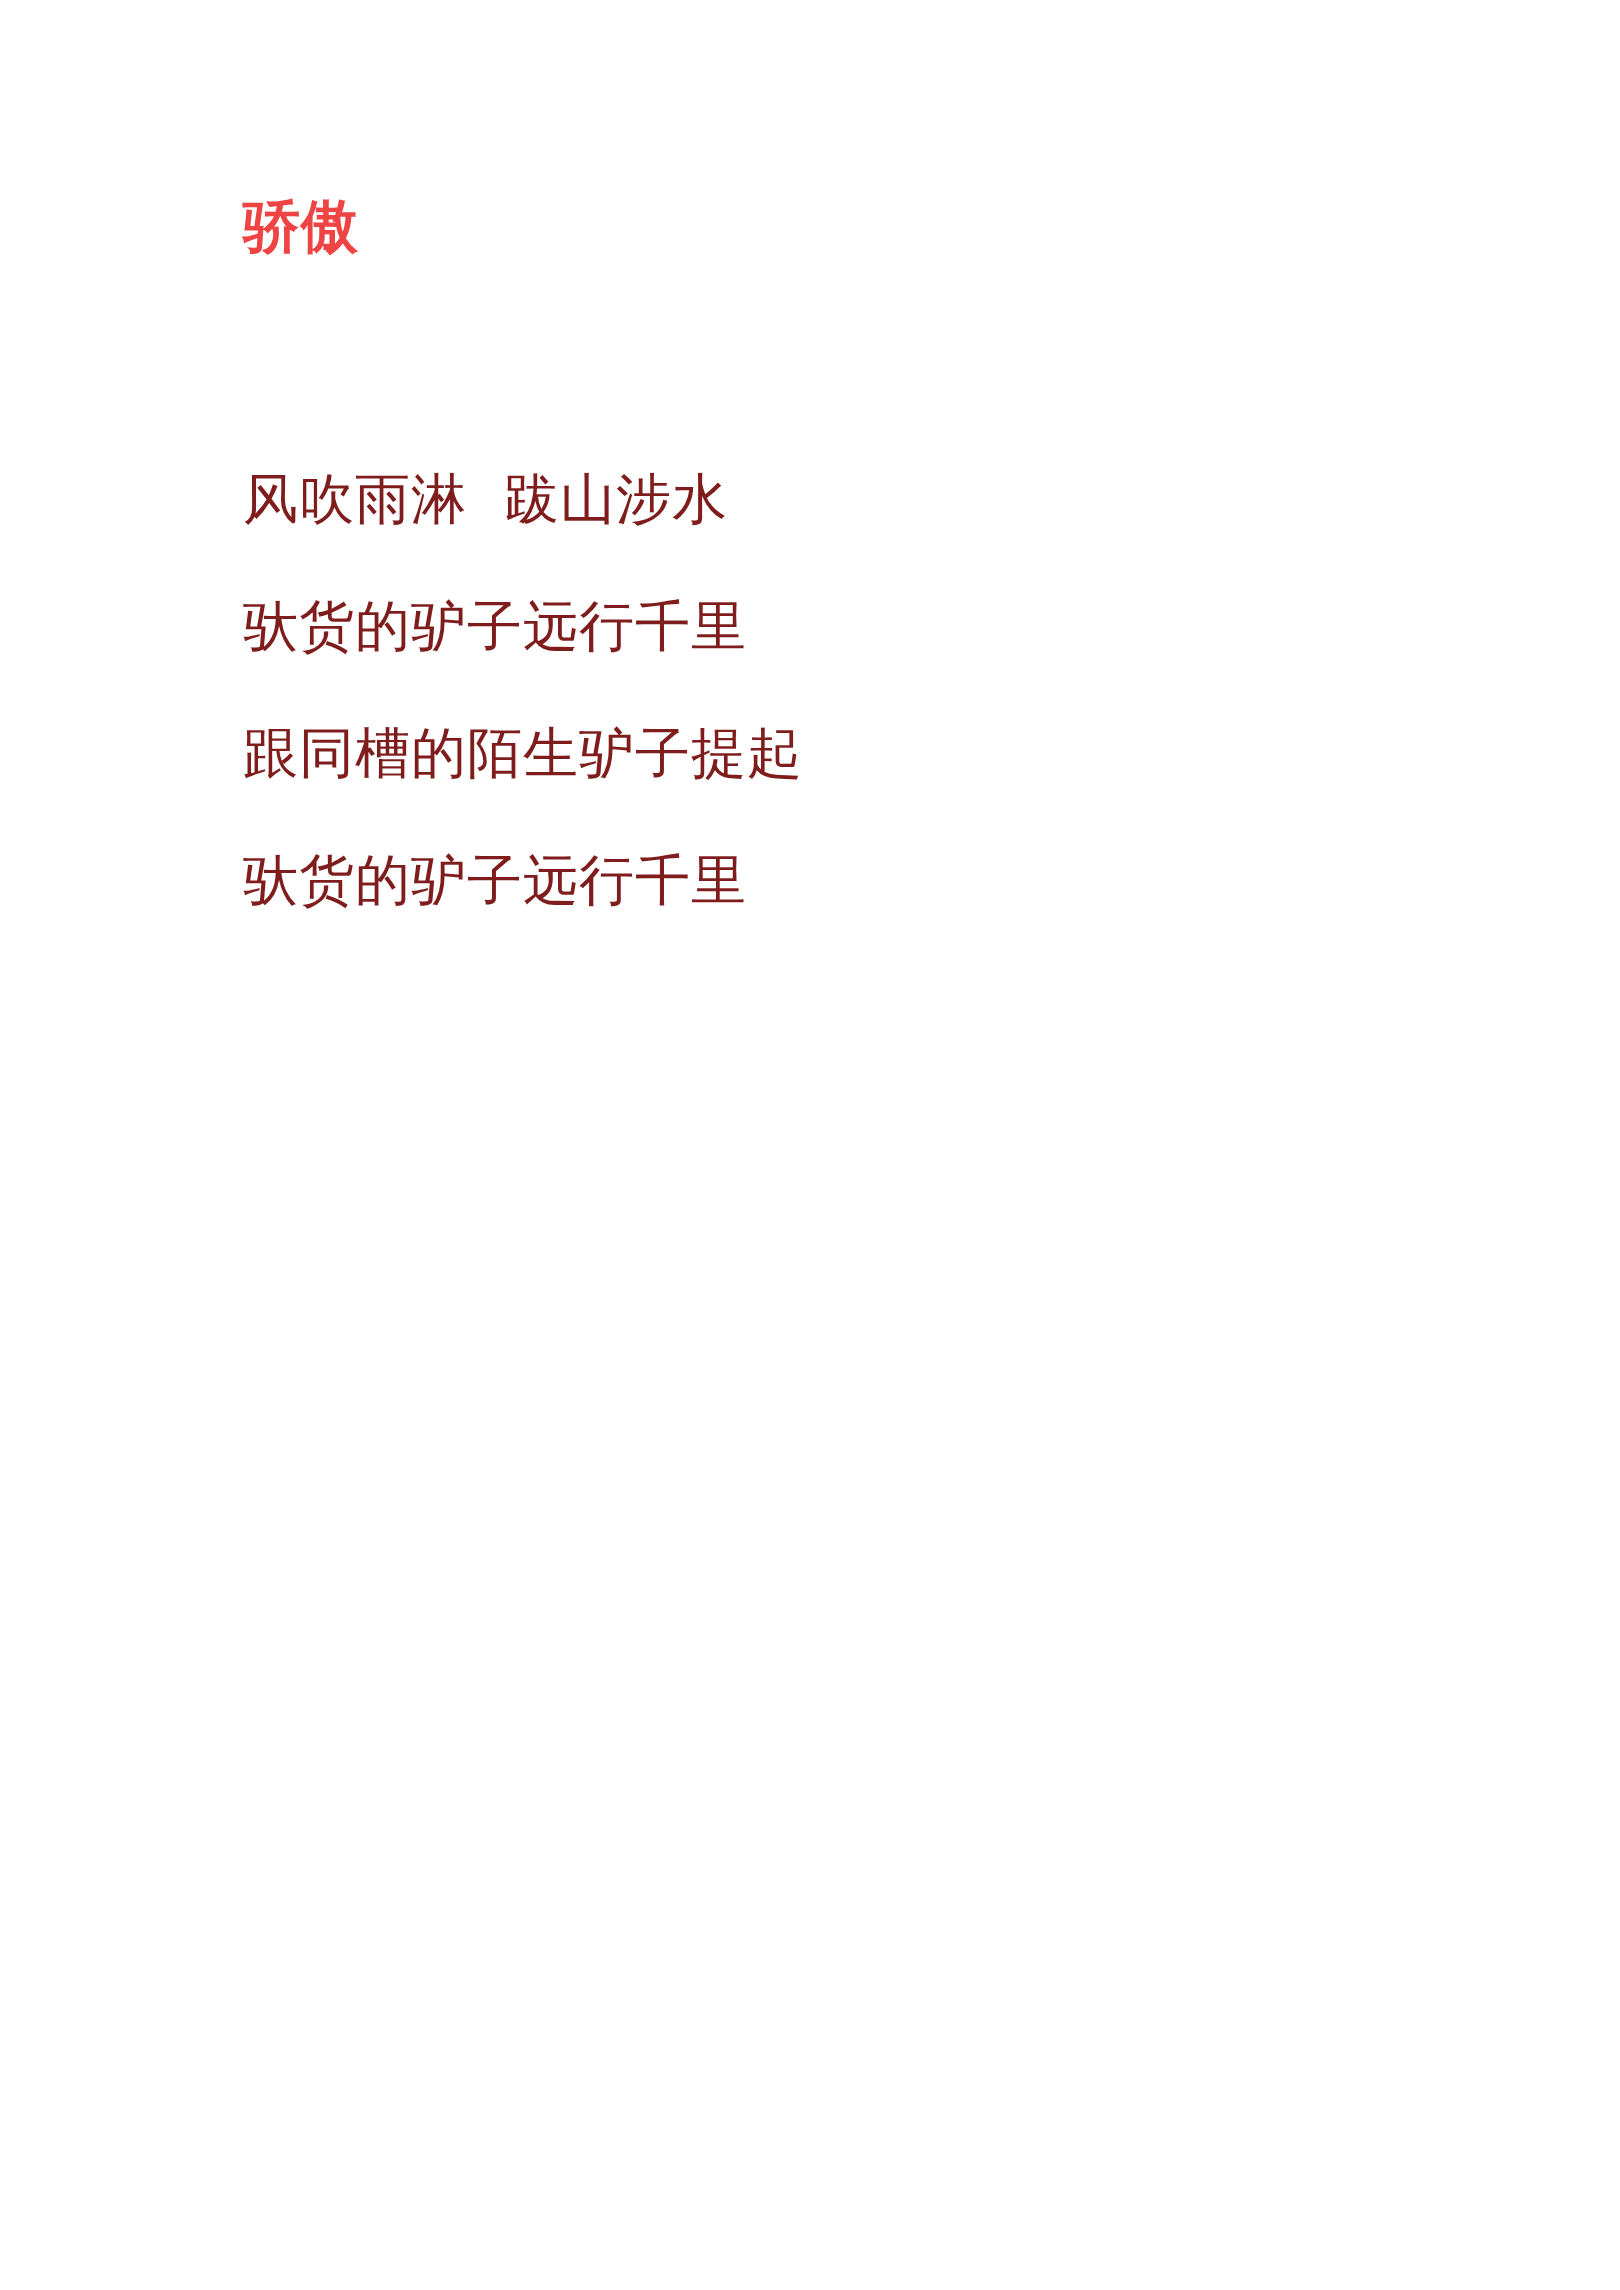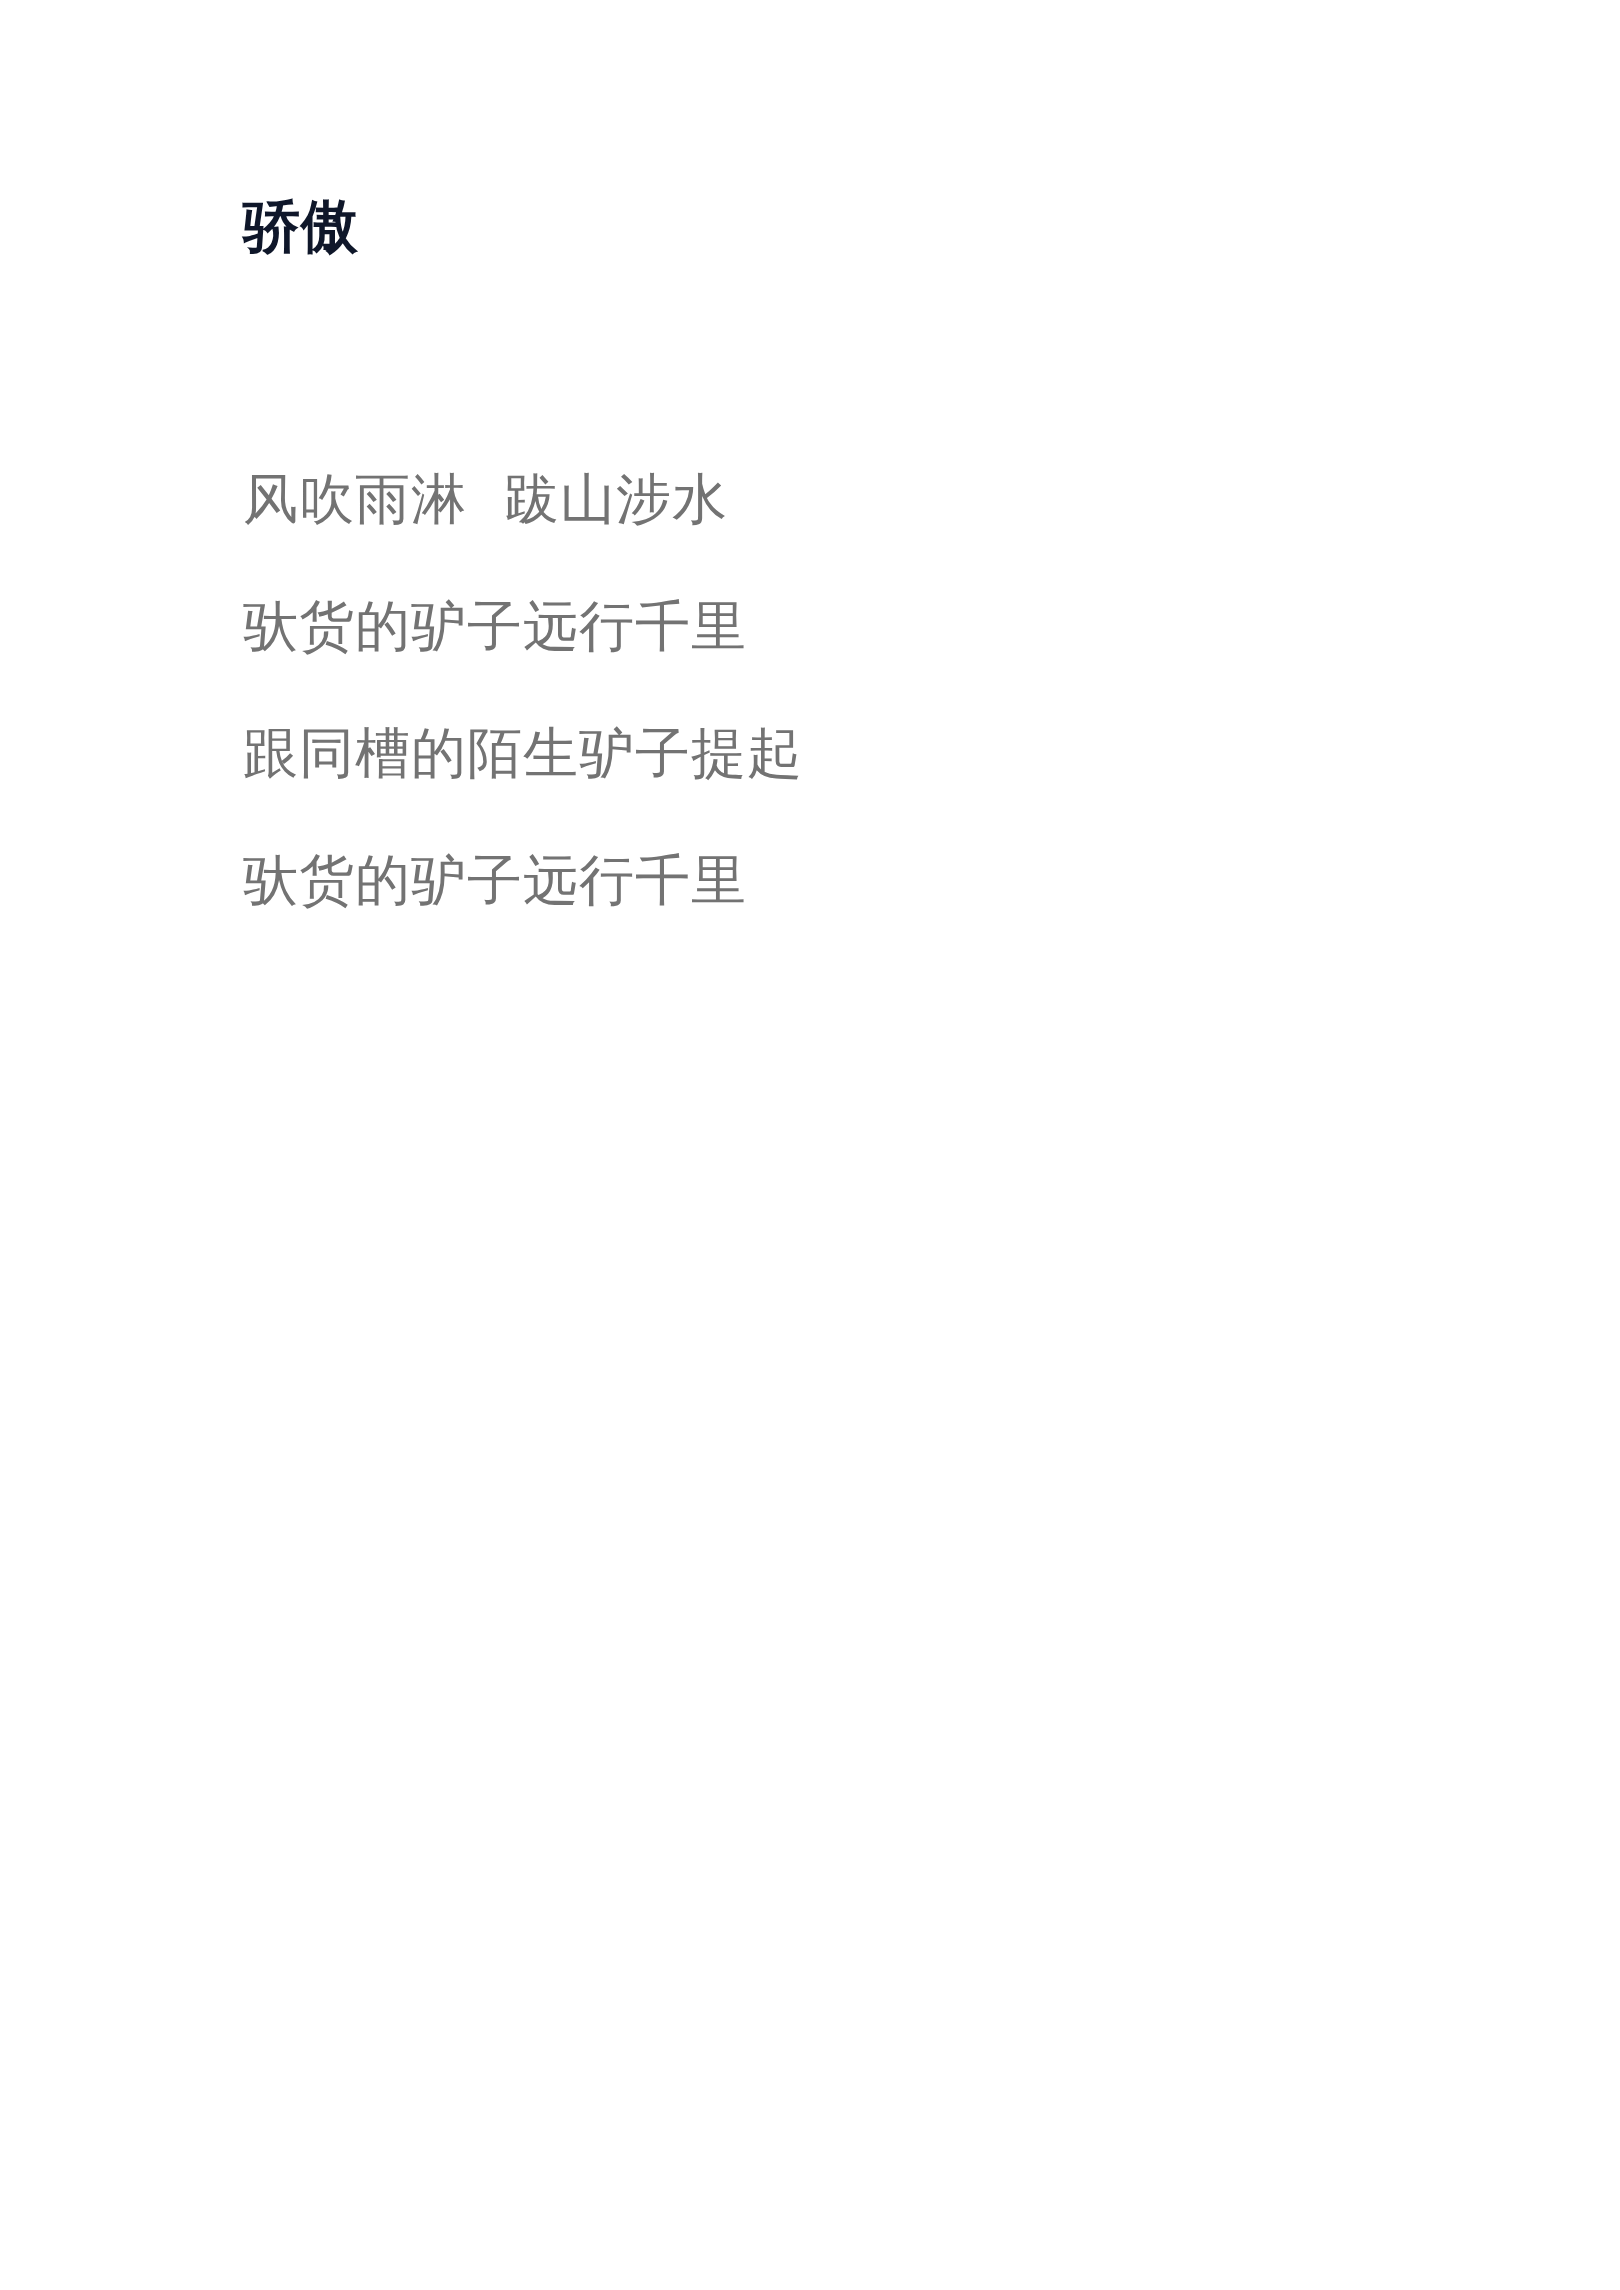--- a/index.html
+++ b/index.html
@@ -26,37 +26,37 @@
     position: absolute;
     left: 243px;
     top: 192px;
     width: 1127px;
   }
   .doc-title {
     font-size: 57px;
     font-weight: 700;
     line-height: 1.2;
     letter-spacing: 1px;
-    color: #0f172a;
+    color: #ef4444;
     margin: 0;
   }
   .stanza {
     margin: 0;
   }
   .stanza-first {
     margin-top: 176px;
   }
   .stanza-gap {
     margin-top: 110px;
   }
   .line {
     font-size: 55px;
     font-weight: 400;
     line-height: 127px;
-    color: #737373;
+    color: #7f1d1d;
     white-space: pre;
     letter-spacing: 1px;
   }
 </style>
 </head>
 <body>
 
 <div class="page">
   <div class="content">
 

